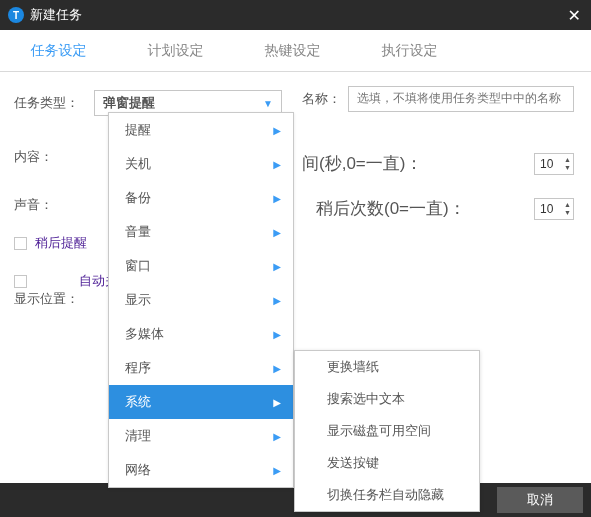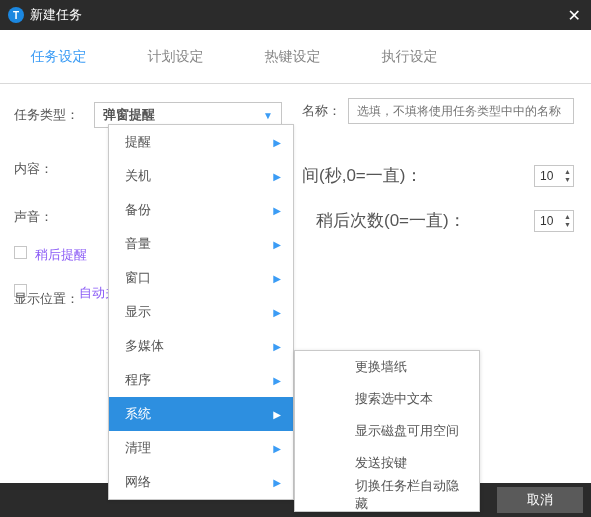--- a/index.html
+++ b/index.html
@@ -2,48 +2,48 @@
 <html><head>
   <meta charset="utf-8">
   <style>
     * { margin: 0; padding: 0; box-sizing: border-box; font-family: "Microsoft YaHei", sans-serif; }
     body { width: 591px; height: 517px; background: #fff; overflow: hidden; font-size: 13px; }
     
     .titlebar { height: 30px; background: #2b2b2b; display: flex; align-items: center; padding: 0 8px; color: #fff; position: relative; }
     .titlebar .logo { width: 16px; height: 16px; background: #1b87e0; border-radius: 50%; display: flex; align-items: center; justify-content: center; font-size: 10px; font-weight: bold; color: #fff; margin-right: 6px; }
     .titlebar .close { position: absolute; right: 10px; font-size: 16px; cursor: pointer; }
     
-    .tabs { height: 54px; display: flex; border-bottom: 1px solid #d9d9d9; }
+    .tabs { height: 42px; display: flex; border-bottom: 1px solid #d9d9d9; }
     .tab { flex: none; width: 117px; display: flex; align-items: center; justify-content: center; font-size: 14px; color: #888; cursor: pointer; }
     .tab.active { color: #3b9cf5; }
     
     .content { padding: 18px 14px 0 14px; position: relative; }
     .row { display: flex; align-items: center; margin-bottom: 16px; min-height: 26px; }
     .label { width: 80px; color: #555; font-size: 13px; }
     .label-right { width: 140px; color: #555; font-size: 17px; }
     
     .dropdown-closed { width: 188px; height: 26px; border: 1px solid #c6c6c6; display: flex; align-items: center; padding: 0 8px; position: relative; cursor: pointer; color: #555; font-weight: bold; }
     .dropdown-closed .arrow { position: absolute; right: 8px; color: #3b9cf5; font-size: 10px; }
     
-    .text-input { flex: 1; height: 26px; border: 1px solid #c6c6c6; padding: 0 8px; color: #bbb; font-size: 12px; }
+    .text-input { flex: 1; height: 26px; border: 1px solid #c6c6c6; padding: 0 8px; color: #bbb; font-size: 12px; font-family: Liberation Mono, monospace; }
     
     .num-input { width: 40px; height: 22px; border: 1px solid #c6c6c6; display: flex; align-items: center; padding-left: 5px; margin-left: 4px; position: relative; font-size: 12px; color: #333; }
     .num-input .spinners { position: absolute; right: 2px; display: flex; flex-direction: column; font-size: 7px; line-height: 8px; color: #555; }
     
-    .checkbox-row { display: flex; align-items: flex-start; color: #8b5cf6; font-size: 13px; margin-bottom: 20px; }
+    .checkbox-row { display: flex; align-items: center; color: #4c1d95; font-size: 13px; margin-bottom: 20px; }
     .checkbox { width: 13px; height: 13px; border: 1px solid #c6c6c6; margin-right: 8px; }
     
     .menu-panel { position: absolute; left: 108px; top: 40px; width: 186px; background: #fff; border: 1px solid #c9c9c9; z-index: 10; box-shadow: 0 1px 3px rgba(0,0,0,0.1); }
     .menu-item { height: 34px; display: flex; align-items: center; padding: 0 16px; color: #555; cursor: pointer; position: relative; font-size: 13px; }
     .menu-item .arrow { position: absolute; right: 12px; color: #3b9cf5; font-size: 10px; }
     .menu-item.hover { background: #2d8fe0; color: #fff; }
     .menu-item.hover .arrow { color: #fff; }
     
     .submenu { position: absolute; left: 294px; top: 350px; width: 186px; background: #fff; border: 1px solid #c9c9c9; z-index: 11; box-shadow: 0 1px 4px rgba(0,0,0,0.15); }
-    .submenu-item { height: 32px; display: flex; align-items: center; padding: 0 20px 0 60px; color: #555; cursor: pointer; font-size: 13px; }
+    .submenu-item { height: 32px; display: flex; align-items: center; padding: 0 20px 0 32px; color: #555; cursor: pointer; font-size: 13px; }
     
     .right-col { position: absolute; left: 302px; top: 14px; width: 272px; }
     .right-row1 { display: flex; align-items: center; margin-bottom: 18px; }
     .right-row2 { margin-top: 40px; display: flex; align-items: center; }
     .right-row3 { margin-top: 22px; display: flex; align-items: center; margin-left: 14px; }
     
     .bottom-bar { position: absolute; bottom: 0; left: 0; right: 0; height: 34px; background: #2b2b2b; display: flex; justify-content: flex-end; align-items: center; padding-right: 8px; }
     .btn-cancel { width: 86px; height: 26px; background: #5a5a5a; color: #fff; display: flex; align-items: center; justify-content: center; cursor: pointer; font-size: 13px; }
     
     .pos-row { position: absolute; left: 14px; top: 290px; color: #555; font-size: 13px; }

